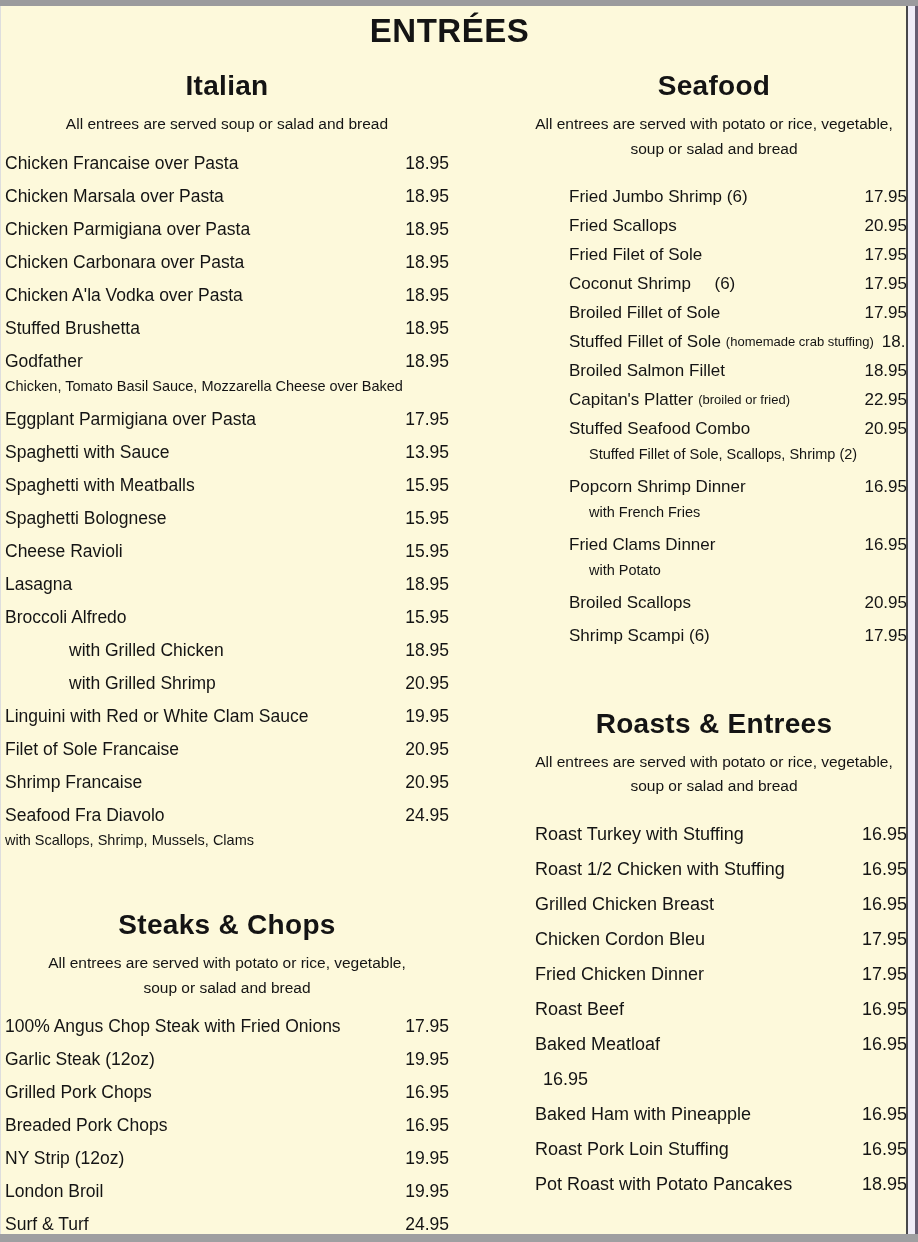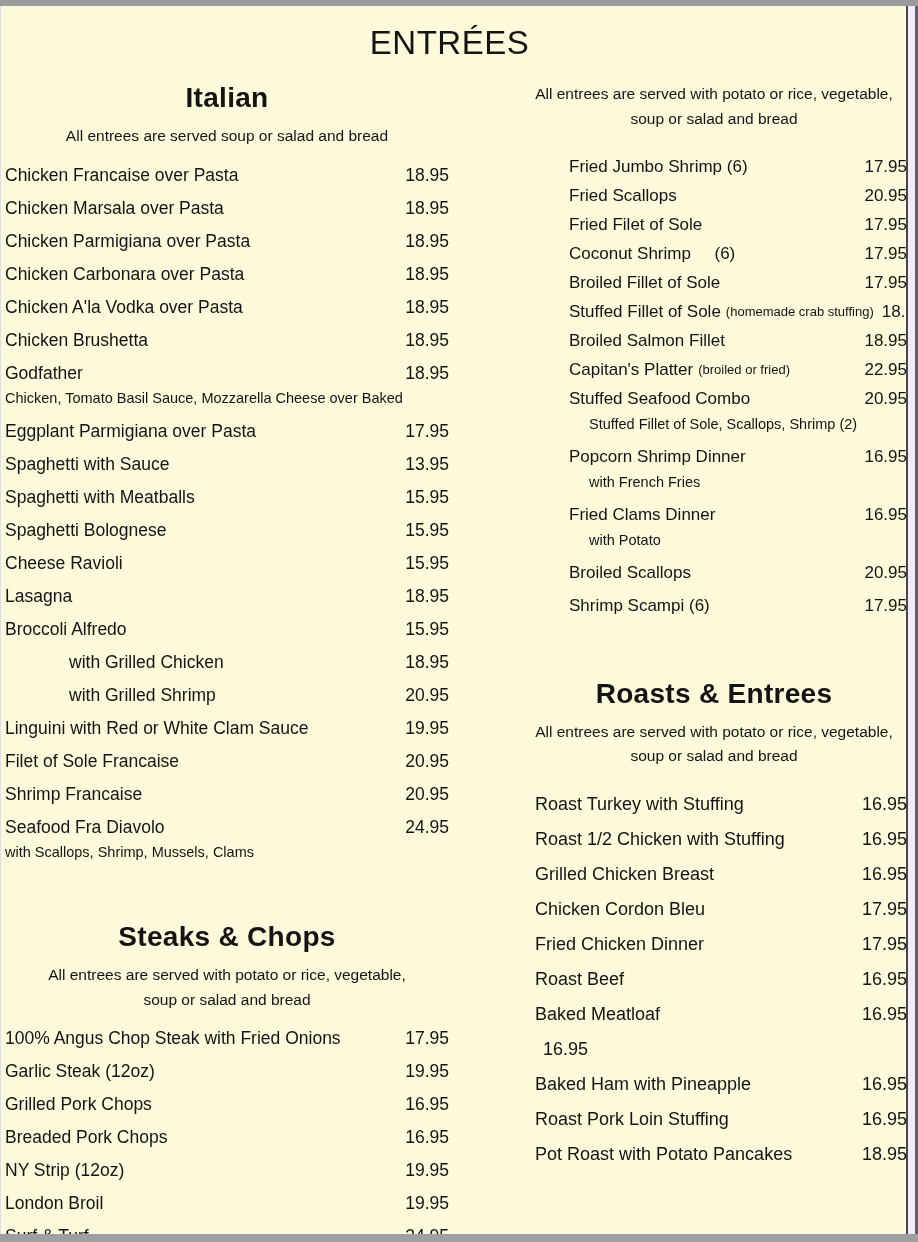--- a/index.html
+++ b/index.html
@@ -11,21 +11,21 @@
     width:918px;height:1242px;position:relative;overflow:hidden;
     background:var(--bg);color:var(--text);
     font-family:"Liberation Sans","DejaVu Sans",sans-serif;
   }
   .top-bar{position:absolute;top:0;left:0;width:918px;height:6px;background:var(--bar);z-index:6;}
   .bottom-bar{position:absolute;bottom:0;left:0;width:918px;height:8px;background:var(--bar-bottom);z-index:6;}
   .edge-strip{position:absolute;top:6px;right:0;bottom:8px;width:12px;background:var(--strip);
     border-left:2px solid var(--strip-left);border-right:3px solid var(--strip-right);box-sizing:border-box;z-index:5;}
   .page{position:absolute;top:6px;left:0;right:12px;bottom:8px;box-sizing:border-box;
     border-left:1px solid var(--page-left-border);padding:2px 0 0 4px;overflow:hidden;}
-  h1.title{text-align:center;font-size:33px;font-weight:normal;margin:16px 12px 20px 0;letter-spacing:.5px;}
+  h1.title{text-align:center;font-size:33px;font-weight:bold;margin:4px 12px 20px 0;letter-spacing:.5px;}
   .columns{display:flex;align-items:flex-start;}
   .col-left{width:444px;flex:none;}
   .col-right{width:386px;flex:none;margin-left:72px;}
   .menu-section h2{text-align:center;font-size:28px;font-weight:bold;margin:0 0 10px 0;letter-spacing:.3px;}
   .menu-section .subtitle{text-align:center;font-size:15.5px;line-height:1.6;margin:0 auto 16px auto;max-width:370px;}
   .item{display:flex;justify-content:space-between;align-items:baseline;
     font-size:17.5px;line-height:21px;margin-bottom:12px;white-space:nowrap;}
   .item .namewrap{display:inline-flex;align-items:center;}
   .item .note{font-size:13px;margin-left:5px;}
   .item .price{margin-left:8px;}
@@ -79,21 +79,21 @@
               <span class="price">18.95</span>
             </div>
             <div class="item">
               <span class="namewrap">
                 <span class="name">Chicken A'la Vodka over Pasta</span>
               </span>
               <span class="price">18.95</span>
             </div>
             <div class="item">
               <span class="namewrap">
-                <span class="name">Chicken Brushetta</span>
+                <span class="name">Stuffed Brushetta</span>
               </span>
               <span class="price">18.95</span>
             </div>
             <div class="item">
               <span class="namewrap">
                 <span class="name">Godfather</span>
               </span>
               <span class="price">18.95</span>
             </div>
             <div class="desc">Chicken, Tomato Basil Sauce, Mozzarella Cheese over Baked</div>
@@ -223,20 +223,21 @@
                 <span class="name">Surf &amp; Turf</span>
               </span>
               <span class="price">24.95</span>
             </div>
             <div class="desc">12oz NY Strip Steak &amp; 3 Stuffed Shrimp</div>
           </div>
         </section>
       </div>
     <div class="col col-right" id="col-1">
         <section class="menu-section sec-seafood">
+          <h2>Seafood</h2>
           <p class="subtitle">All entrees are served with potato or rice, vegetable, soup or salad and bread</p>
           <div class="items">
             <div class="item">
               <span class="namewrap">
                 <span class="name">Fried Jumbo Shrimp (6)</span>
               </span>
               <span class="price">17.95</span>
             </div>
             <div class="item">
               <span class="namewrap">

